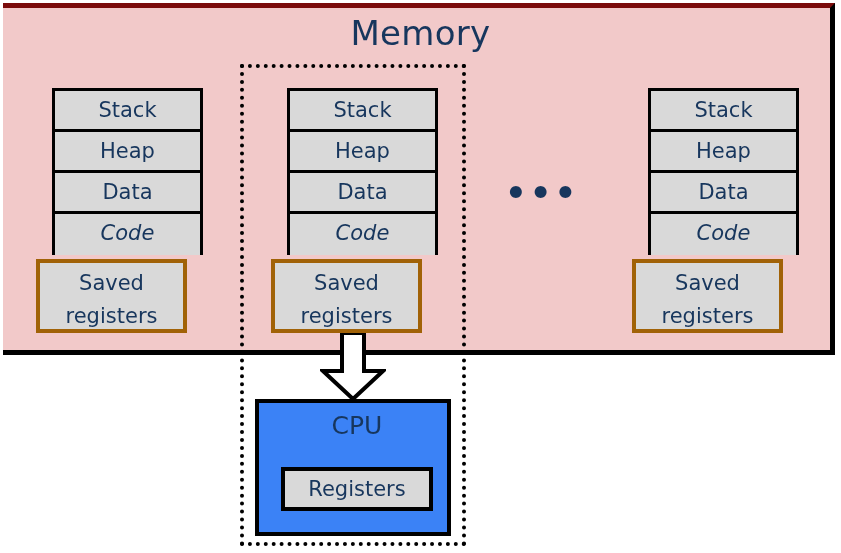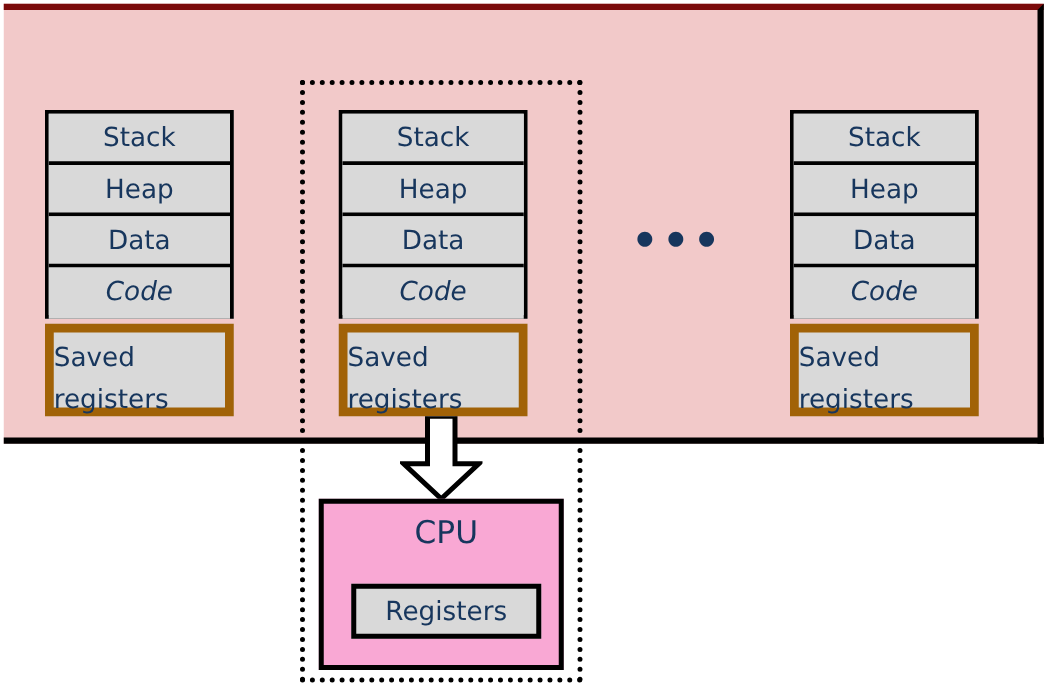--- a/index.html
+++ b/index.html
@@ -62,41 +62,42 @@
 
   
   .proc-col {
     position: absolute;
   }
   .seg-group {
     position: absolute;
     box-sizing: border-box;
     border: 3px solid #000000;
     background: #D9D9D9;
+    margin-left: 16px;
   }
   .seg {
     box-sizing: border-box;
     height: 41px;
     line-height: 38px;
     text-align: center;
     font-size: 21px;
     color: #17365D;
     background: #D9D9D9;
     border-bottom: 3px solid #000000;
   }
   .seg:last-child {
     border-bottom: 0;
     font-style: italic;
   }
   .saved-box {
     position: absolute;
     box-sizing: border-box;
-    border: 7px solid #a16207;
-    background: #D9D9D9;
-    text-align: left;
+    border: 4px solid #a16207;
+    background: #D9D9D9;
+    text-align: center;
     font-size: 21px;
     line-height: 33px;
     color: #17365D;
     padding-top: 4px;
   }
   .saved-box .ln { display: block; }
 
   
   .ellipsis {
     position: absolute;
@@ -122,21 +123,21 @@
 
   
   .cpu-box {
     position: absolute;
     left: 255px;
     top: 399px;
     width: 196px;
     height: 137px;
     box-sizing: border-box;
     border: 4px solid #000000;
-    background: #f9a8d4;
+    background: #3b82f6;
   }
   .cpu-label {
     position: absolute;
     left: 0;
     top: 8px;
     width: 196px;
     text-align: center;
     font-size: 25px;
     line-height: 30px;
     color: #17365D;
@@ -155,20 +156,21 @@
     line-height: 36px;
     color: #17365D;
   }
 </style>
 </head>
 <body>
 
 <div id="stage">
 
   <div class="memory-panel"></div>
+  <div class="memory-title">Memory</div>
 
   <div class="proc-col">
     <div class="seg-group" style="left:36px; top:88px; width:151px; height:167px;">
       <div class="seg">Stack</div>
       <div class="seg">Heap</div>
       <div class="seg">Data</div>
       <div class="seg">Code</div>
     </div>
     <div class="saved-box" style="left:36px; top:259px; width:151px; height:74px;">
       <span class="ln">Saved</span>

